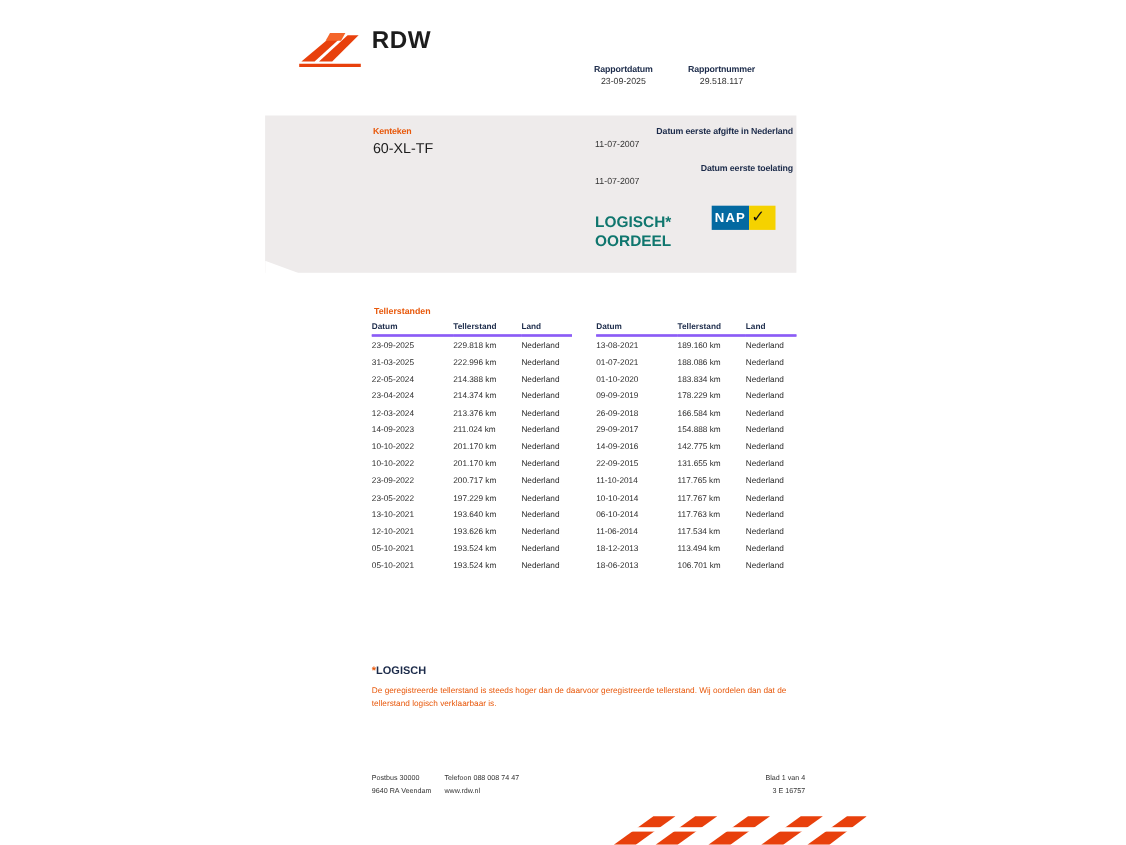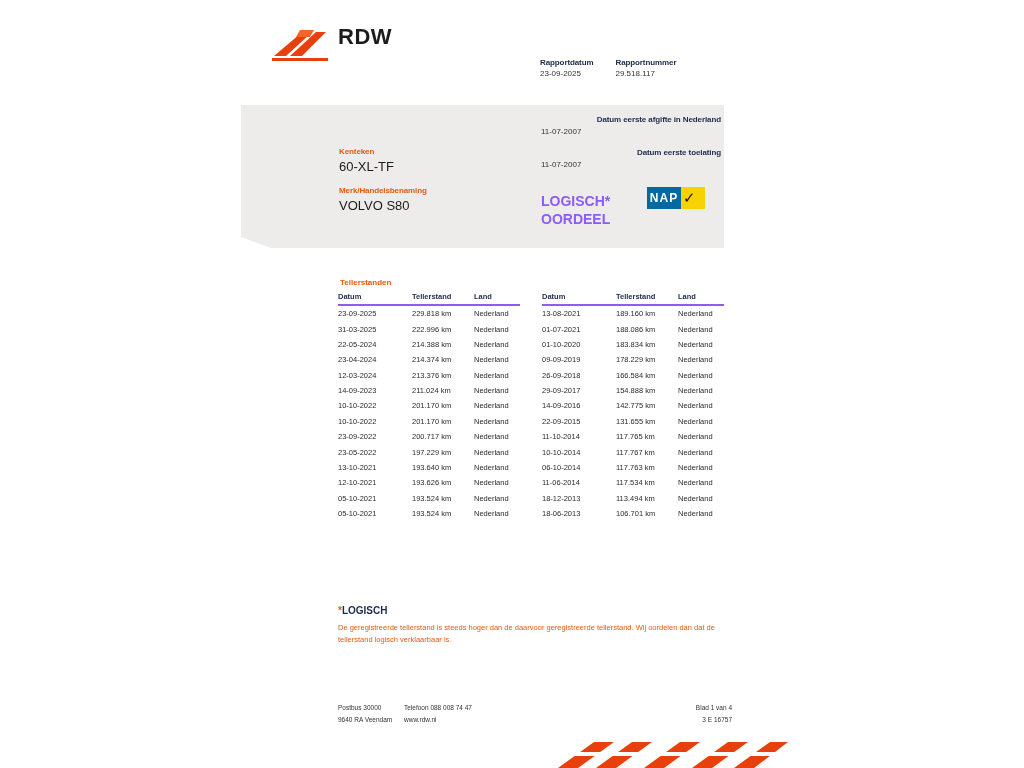--- a/index.html
+++ b/index.html
@@ -36,21 +36,22 @@
     left: 540px; top: 26px;
     font-size: 17px;
     font-weight: bold;
     color: #e8590c;
     letter-spacing: 0.2px;
   }
   .report-meta {
     position: absolute;
     left: 540px; top: 58px;
     display: flex;
-    gap: 22px;
+    gap: 32px;
+    text-align: center;
   }
   .report-meta .mi-label {
     font-size: 8px;
     font-weight: bold;
     color: #1c2b4a;
     letter-spacing: -0.1px;
   }
   .report-meta .mi-value {
     font-size: 8px;
     color: #333;
@@ -79,30 +80,30 @@
   }
   .sum-label.dark {
     color: #1c2b4a;
     text-align: right;
   }
   .sum-value {
     font-size: 13px;
     color: #1c1c1c;
     margin-top: 3px;
   }
-  .col-left { position: absolute; left: 98px; top: 10px; width: 180px; margin-top: 32px; }
+  .col-left { position: absolute; left: 98px; top: 10px; width: 180px; }
   .col-right { position: absolute; left: 300px; top: 10px; width: 180px; }
   .blk { margin-bottom: 12px; }
 
   .oordeel {
     position: absolute;
     left: 300px; top: 88px;
     font-size: 14px;
     font-weight: bold;
-    color: #8b5cf6;
+    color: #0f766e;
     line-height: 1.25;
   }
   .nap-badge {
     position: absolute;
     left: 406px; top: 82px;
     width: 58px; height: 22px;
   }
   .nap-black {
     position: absolute;
     left: 0; top: 0;
@@ -232,24 +233,20 @@
       <div class="mi-label">Rapportnummer</div>
       <div class="mi-value">29.518.117</div>
     </div>
   </div>
 
   <div class="summary">
     <div class="col-left">
       <div class="blk">
         <div class="sum-label">Kenteken</div>
         <div class="sum-value">60-XL-TF</div>
-      </div>
-      <div class="blk">
-        <div class="sum-label">Merk/Handelsbenaming</div>
-        <div class="sum-value">VOLVO S80</div>
       </div>
     </div>
 
     <div class="col-right">
       <div class="blk">
         <div class="sum-label dark">Datum eerste afgifte in Nederland</div>
         <div class="sum-value" style="font-size:8px;color:#333;">11-07-2007</div>
       </div>
       <div class="blk">
         <div class="sum-label dark">Datum eerste toelating</div>

